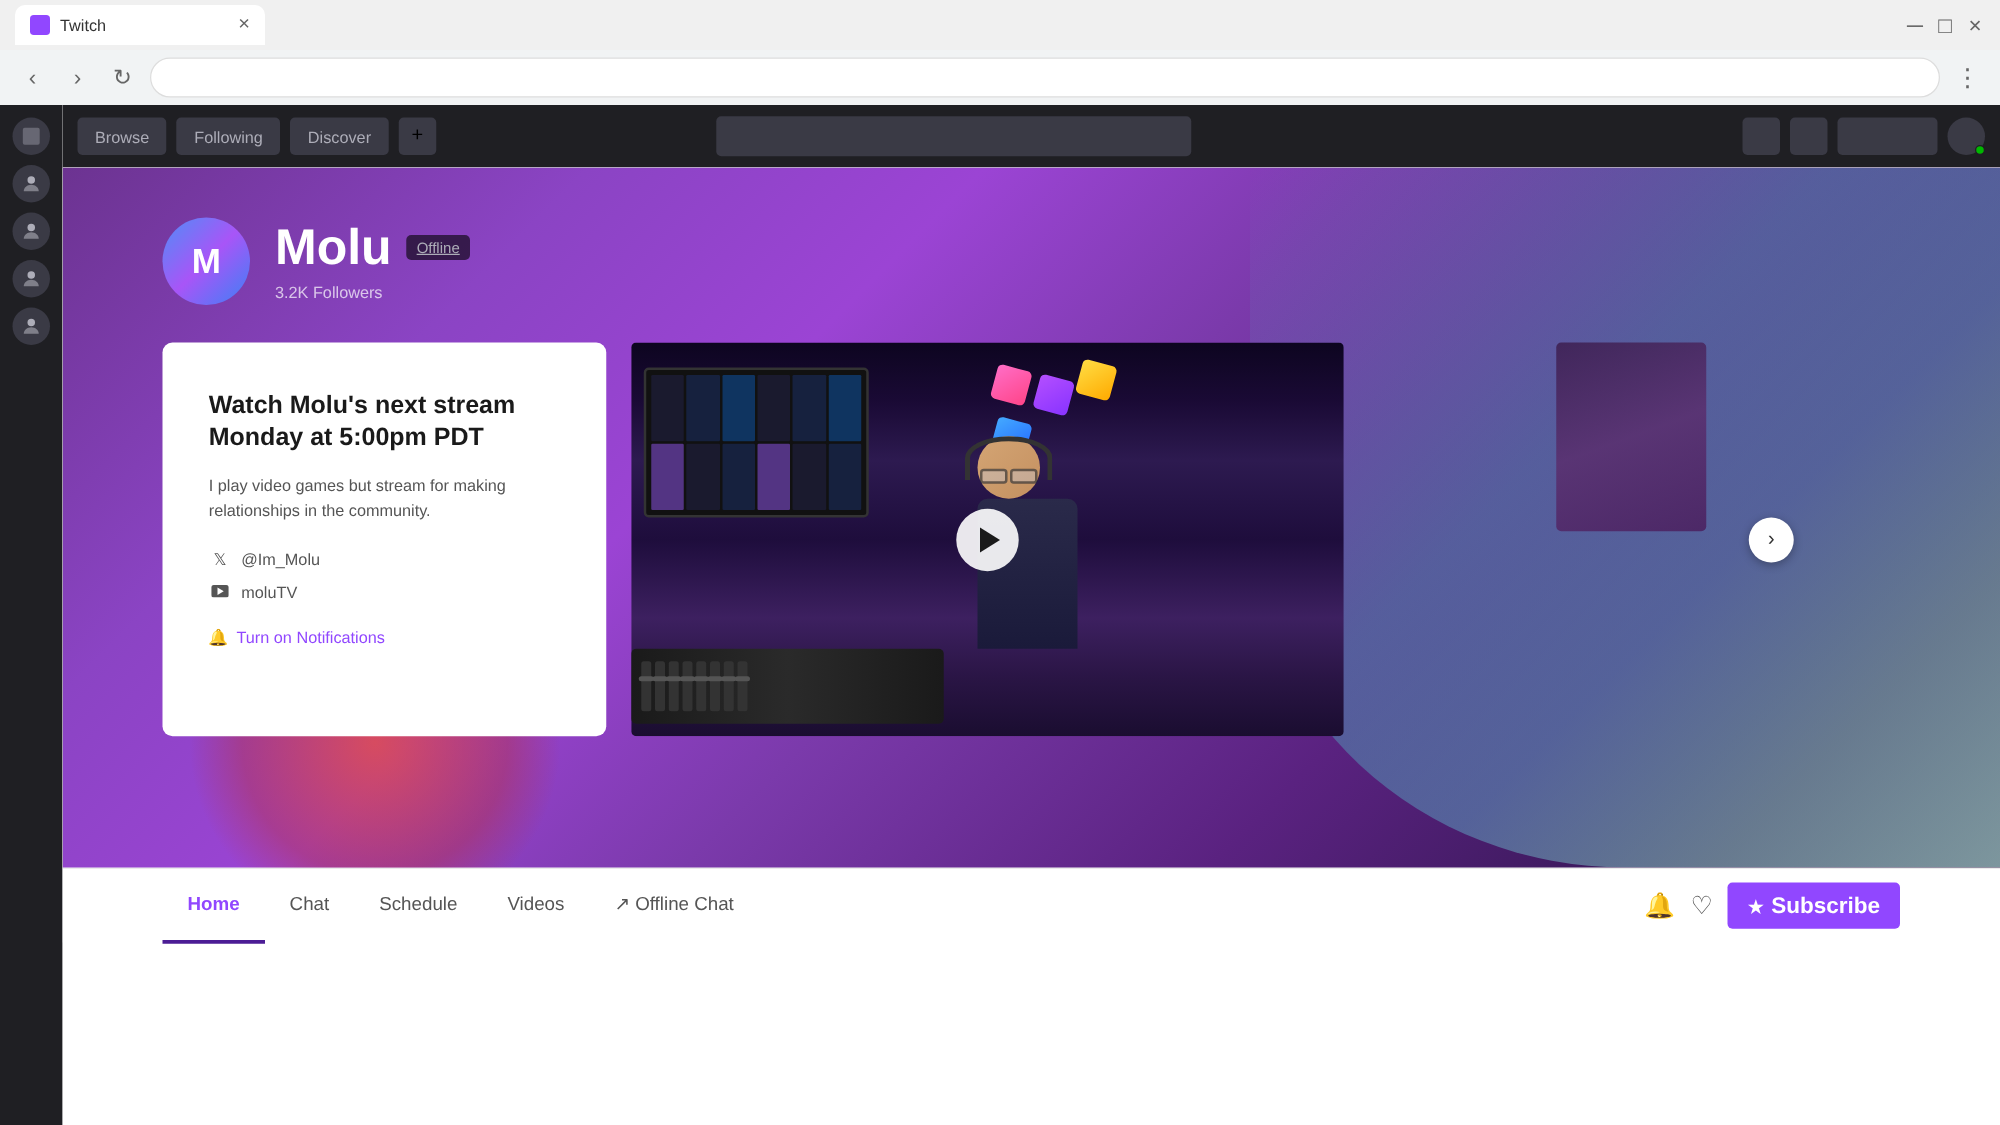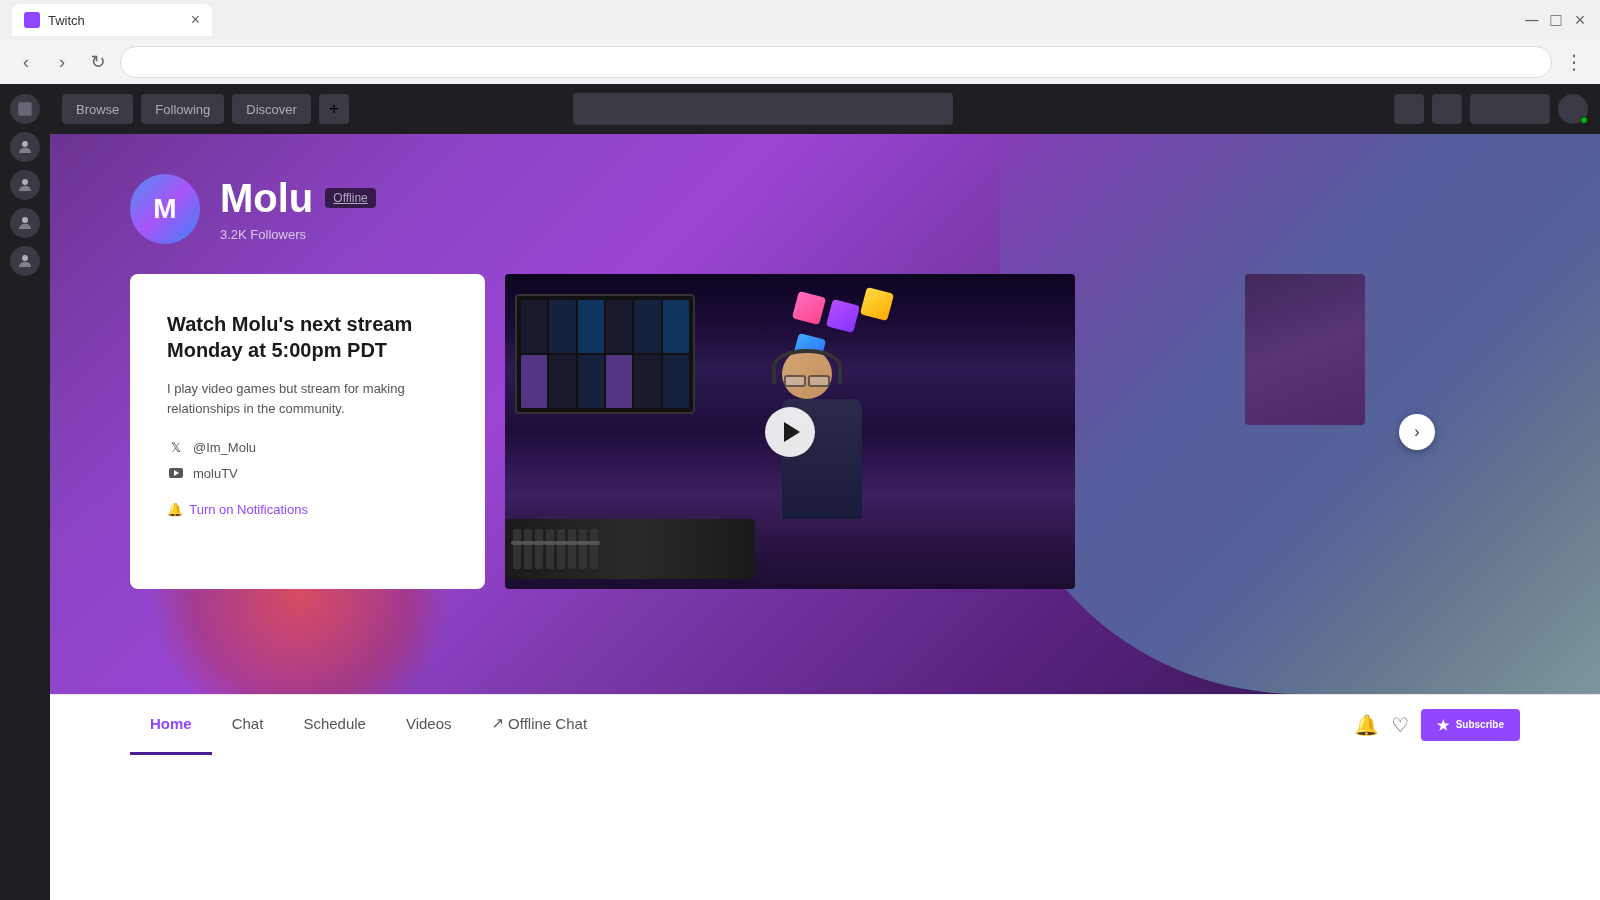--- a/index.html
+++ b/index.html
@@ -436,21 +436,21 @@
       font-size: 20px;
       color: #555;
       cursor: pointer;
     }
     .subscribe-btn {
       background: #9147ff;
       color: white;
       border: none;
       border-radius: 4px;
       padding: 8px 16px;
-      font-size: 10px;
+      font-size: 18px;
       font-weight: 600;
       cursor: pointer;
       display: flex;
       align-items: center;
       gap: 6px;
     }
     .subscribe-btn::before {
       content: '★';
       font-size: 14px;
     }

